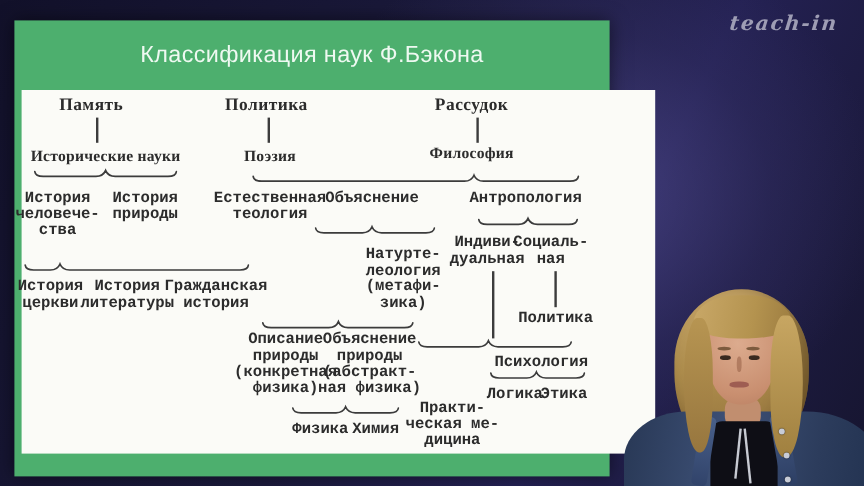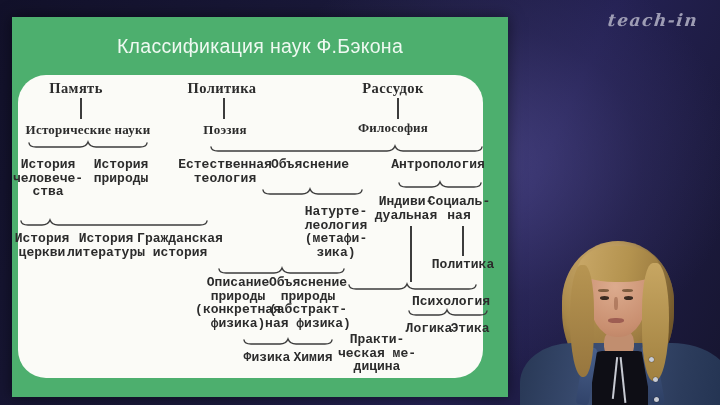--- a/index.html
+++ b/index.html
@@ -20,23 +20,22 @@
   .slide{
     position:absolute;left:12px;top:17px;width:496px;height:380px;
     background:#4daf6e;box-shadow:0 0 14px rgba(0,0,0,.5);
   }
   .slide-title{
     position:absolute;left:0;top:0;width:100%;height:58px;
     display:flex;align-items:center;justify-content:center;
     color:#eef9f1;font-size:19.5px;letter-spacing:.3px;
   }
   .slide-body{
-    position:absolute;left:6px;top:58px;width:465px;height:303px;
+    position:absolute;left:6px;top:58px;width:528px;height:303px;
     background:#fbfbf7;
-    border-radius:28px;
   }
   
   .node{
     position:absolute;transform:translateX(-50%);text-align:center;
     white-space:pre-line;color:#2c2c2c;font-family:"Liberation Serif",serif;
     font-weight:700;
   }
   .n-big{font-size:14.5px;letter-spacing:.4px;}
   .n-med{font-size:13px;letter-spacing:.2px;}
   .n-small{font-size:13px;line-height:13.5px;font-family:Liberation Mono, monospace;}

